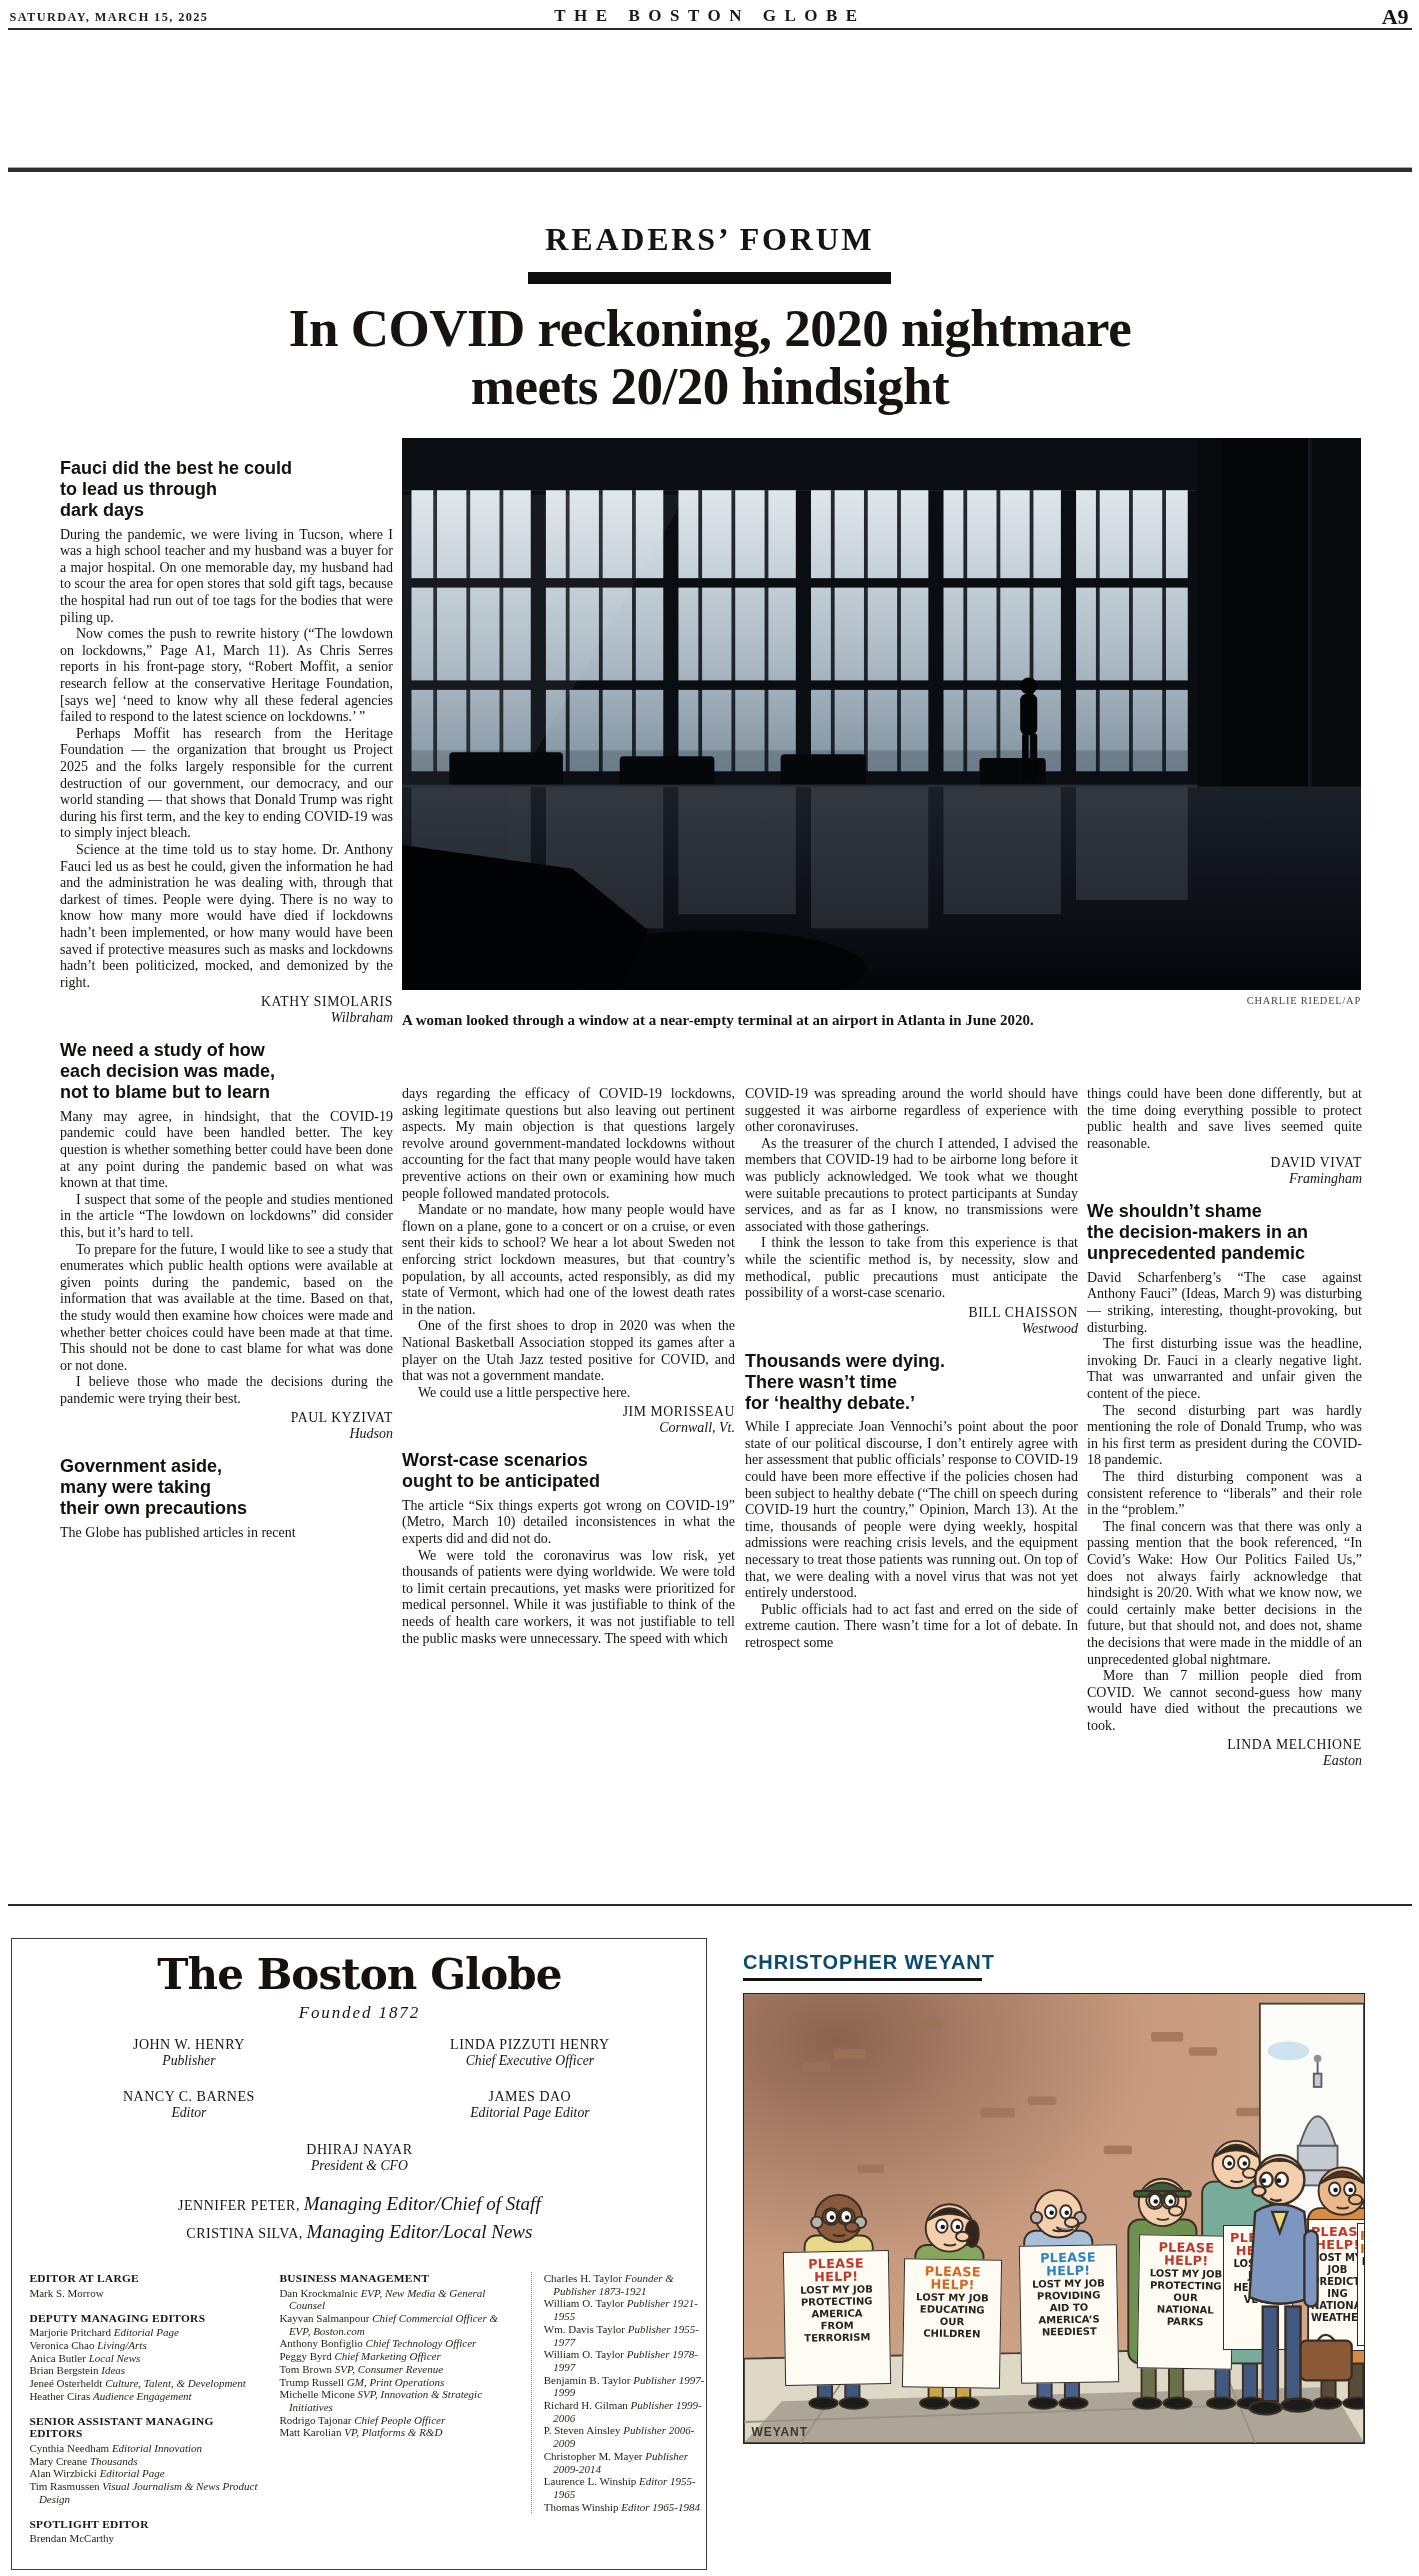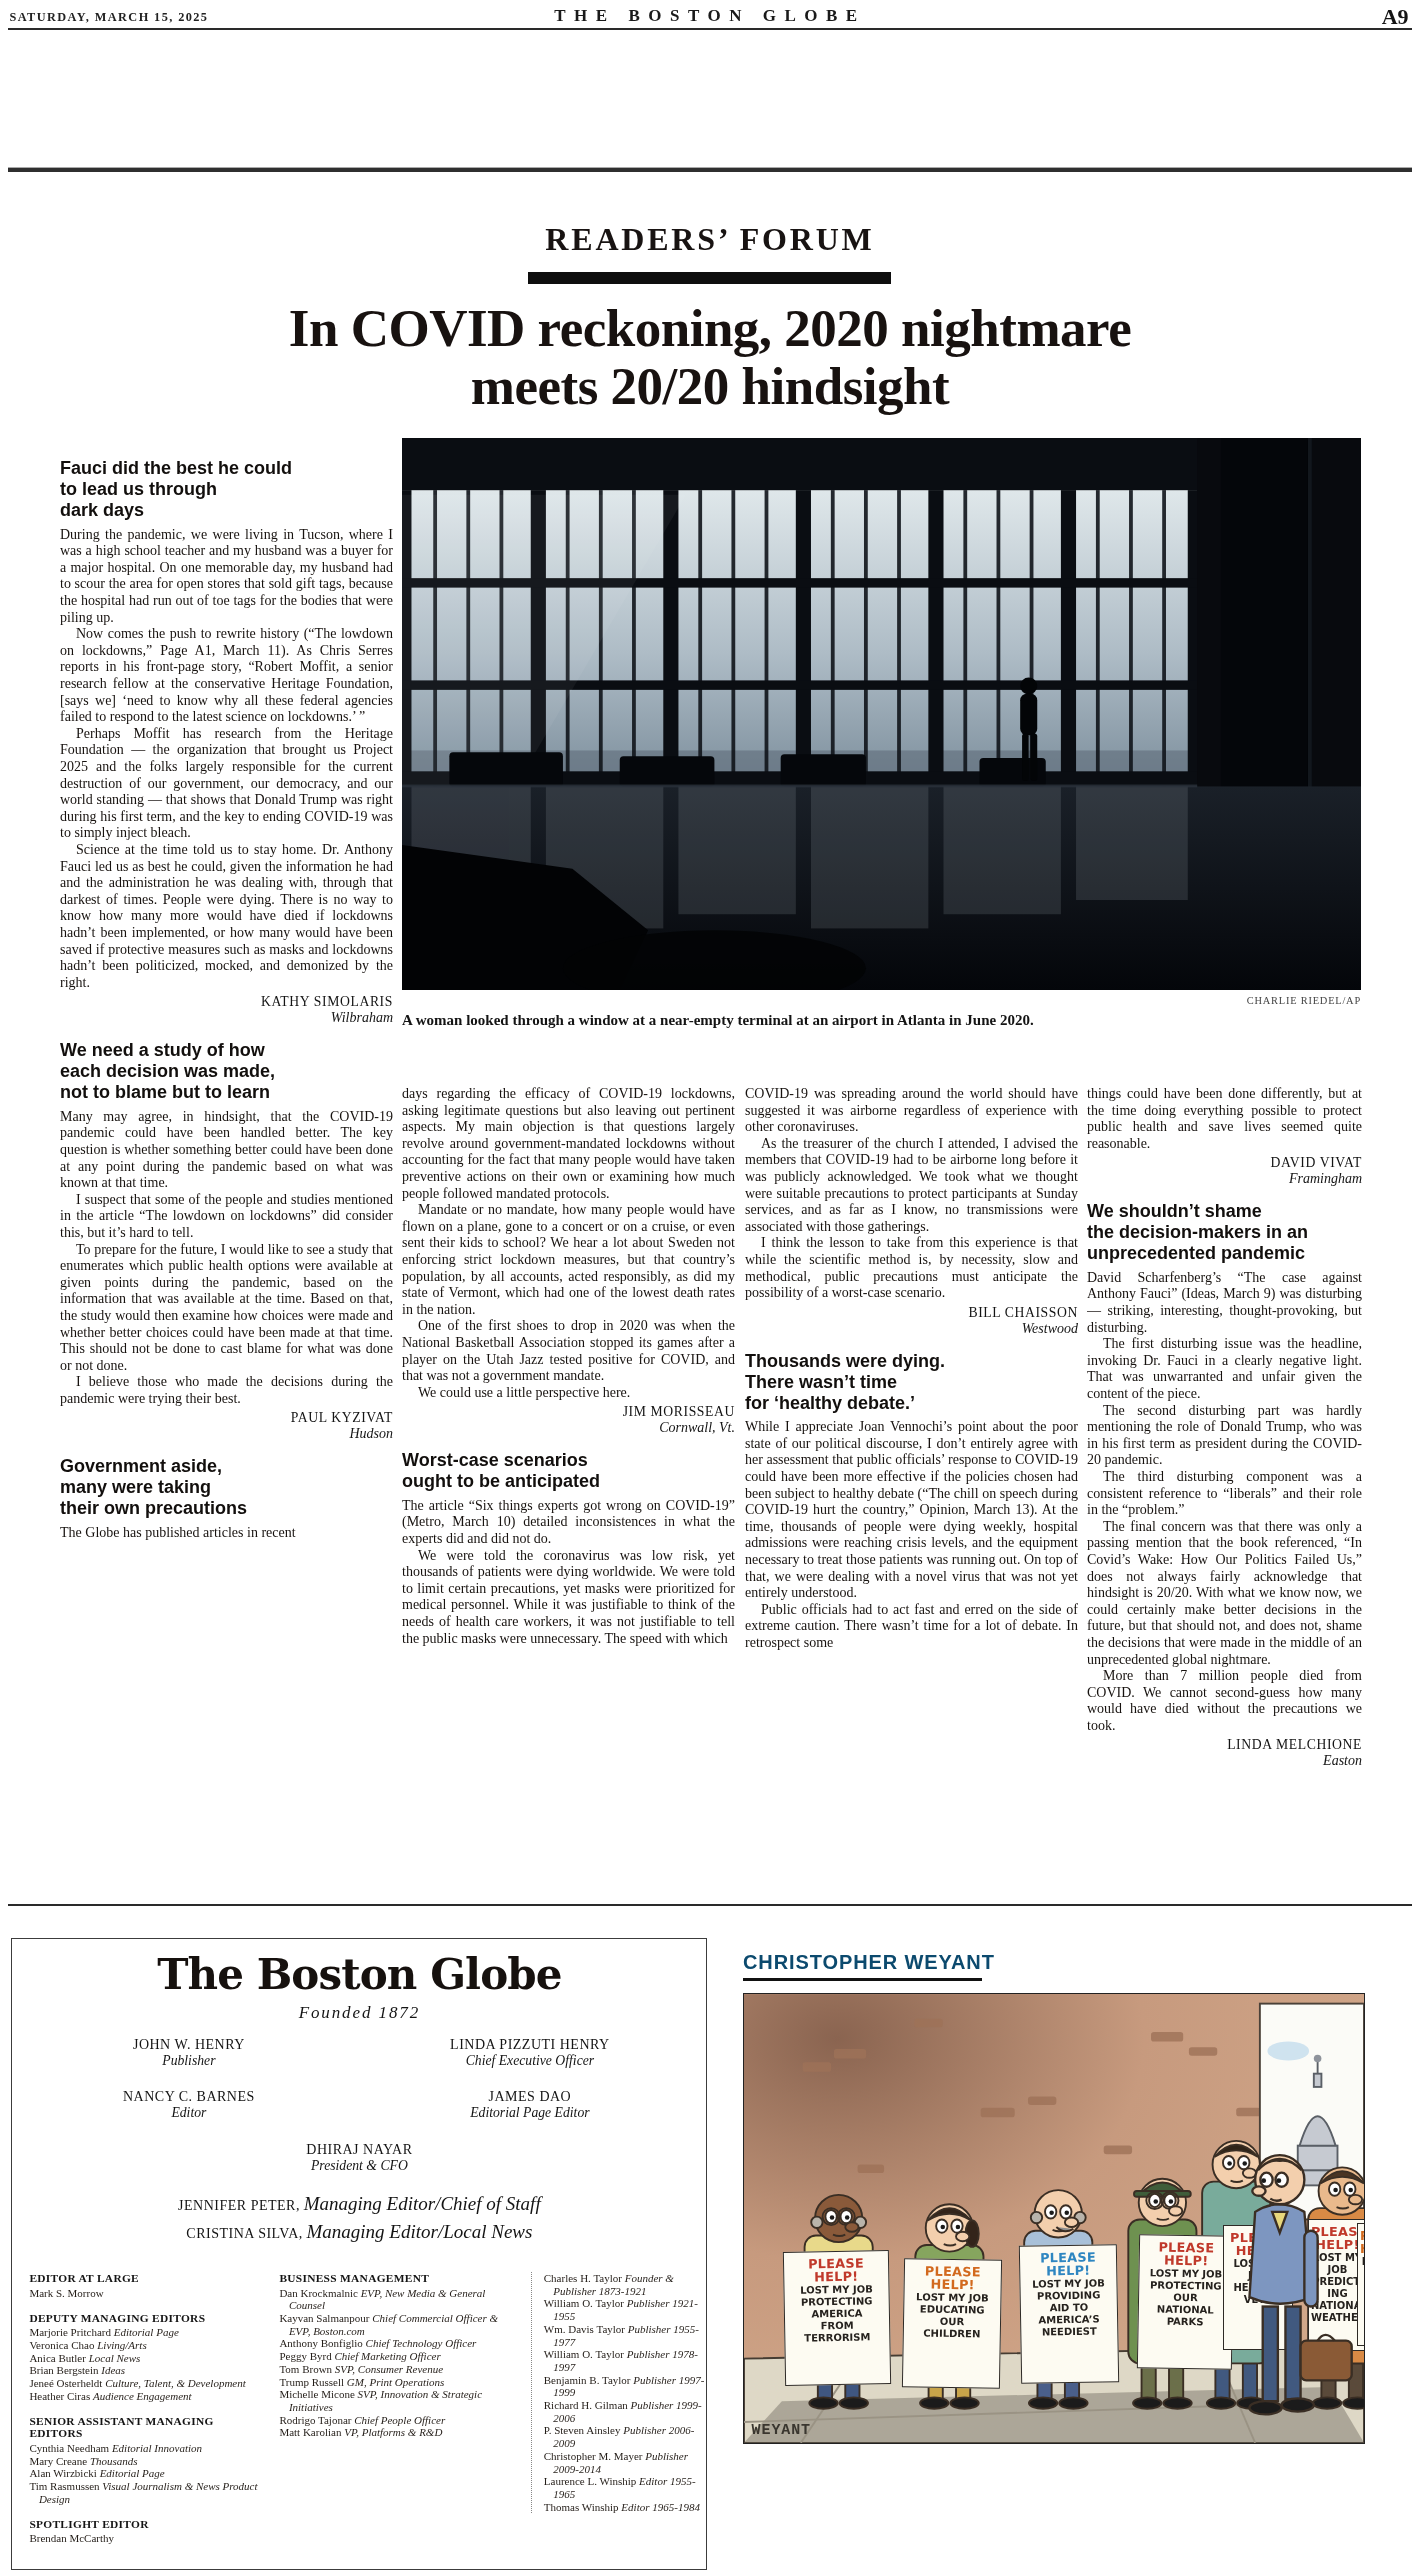--- a/index.html
+++ b/index.html
@@ -61,22 +61,22 @@
   
   .cartoon-label{left:743px;top:1951px;font-family:"Liberation Sans", sans-serif;font-weight:bold;
     font-size:20px;letter-spacing:0.9px;color:#0c4a6e;}
   .cartoon-underline{left:743px;top:1978px;width:239px;height:2.8px;background:#111;}
   .cartoon-box{left:743px;top:1993px;width:620px;height:449px;border:1.9px solid #222;overflow:hidden;background:#c79a7e;}
   .cartoon-box svg{position:absolute;left:0;top:0;}
   .sign{position:absolute;background:#fdfbf2;border:1.9px solid #2e2a26;text-align:center;
     font-family:"DejaVu Sans", sans-serif;color:#26221e;padding:4.7px 1.9px 1.9px 1.9px;box-sizing:border-box;z-index:3;}
   .sign-head{font-weight:bold;font-size:12.8px;line-height:13.7px;letter-spacing:0.3px;}
   .sign-line{font-weight:bold;font-size:10px;line-height:12px;}
-  .cartoon-sig{position:absolute;left:7.6px;bottom:3.8px;font-family:Liberation Mono, monospace;
-    font-weight:bold;font-size:15px;color:#3a362f;z-index:5;letter-spacing:0.9px;}
+  .cartoon-sig{position:absolute;left:7.6px;bottom:3.8px;font-family:Liberation Sans, sans-serif;
+    font-weight:bold;font-size:12px;color:#3a362f;z-index:5;letter-spacing:0.9px;}
   #businessman{z-index:4;}
 </style>
 </head>
 <body>
 
 <div class="abs hdr-date">SATURDAY, MARCH 15, 2025</div>
 <div class="abs hdr-title" style="text-transform:uppercase;">The Boston Globe</div>
 <div class="abs hdr-page">A9</div>
 <div class="abs rule-thin"></div>
 <div class="abs rule-thick"></div>
@@ -244,21 +244,21 @@
       <p>things could have been done differently, but at the time doing everything possible to protect public health and save lives seemed quite reasonable.</p>
       <div class="sig">
         <div class="sig-name">DAVID VIVAT</div>
         <div class="sig-place">Framingham</div>
       </div>
       <h3 class="letter-h">We shouldn’t shame
 the decision-makers in an
 unprecedented pandemic</h3>
       <p>David Scharfenberg’s “The case against Anthony Fauci” (Ideas, March 9) was disturbing — striking, interesting, thought-provoking, but disturbing.</p>
       <p class="ind">The first disturbing issue was the headline, invoking Dr. Fauci in a clearly negative light. That was unwarranted and unfair given the content of the piece.</p>
-      <p class="ind">The second disturbing part was hardly mentioning the role of Donald Trump, who was in his first term as president during the COVID-20 pandemic.</p>
+      <p class="ind">The second disturbing part was hardly mentioning the role of Donald Trump, who was in his first term as president during the COVID-18 pandemic.</p>
       <p class="ind">The third disturbing component was a consistent reference to “liberals” and their role in the “problem.”</p>
       <p class="ind">The final concern was that there was only a passing mention that the book referenced, “In Covid’s Wake: How Our Politics Failed Us,” does not always fairly acknowledge that hindsight is 20/20. With what we know now, we could certainly make better decisions in the future, but that should not, and does not, shame the decisions that were made in the middle of an unprecedented global nightmare.</p>
       <p class="ind">More than 7 million people died from COVID. We cannot second-guess how many would have died without the precautions we took.</p>
       <div class="sig">
         <div class="sig-name">LINDA MELCHIONE</div>
         <div class="sig-place">Easton</div>
       </div>
     </div>
   </div>
 

